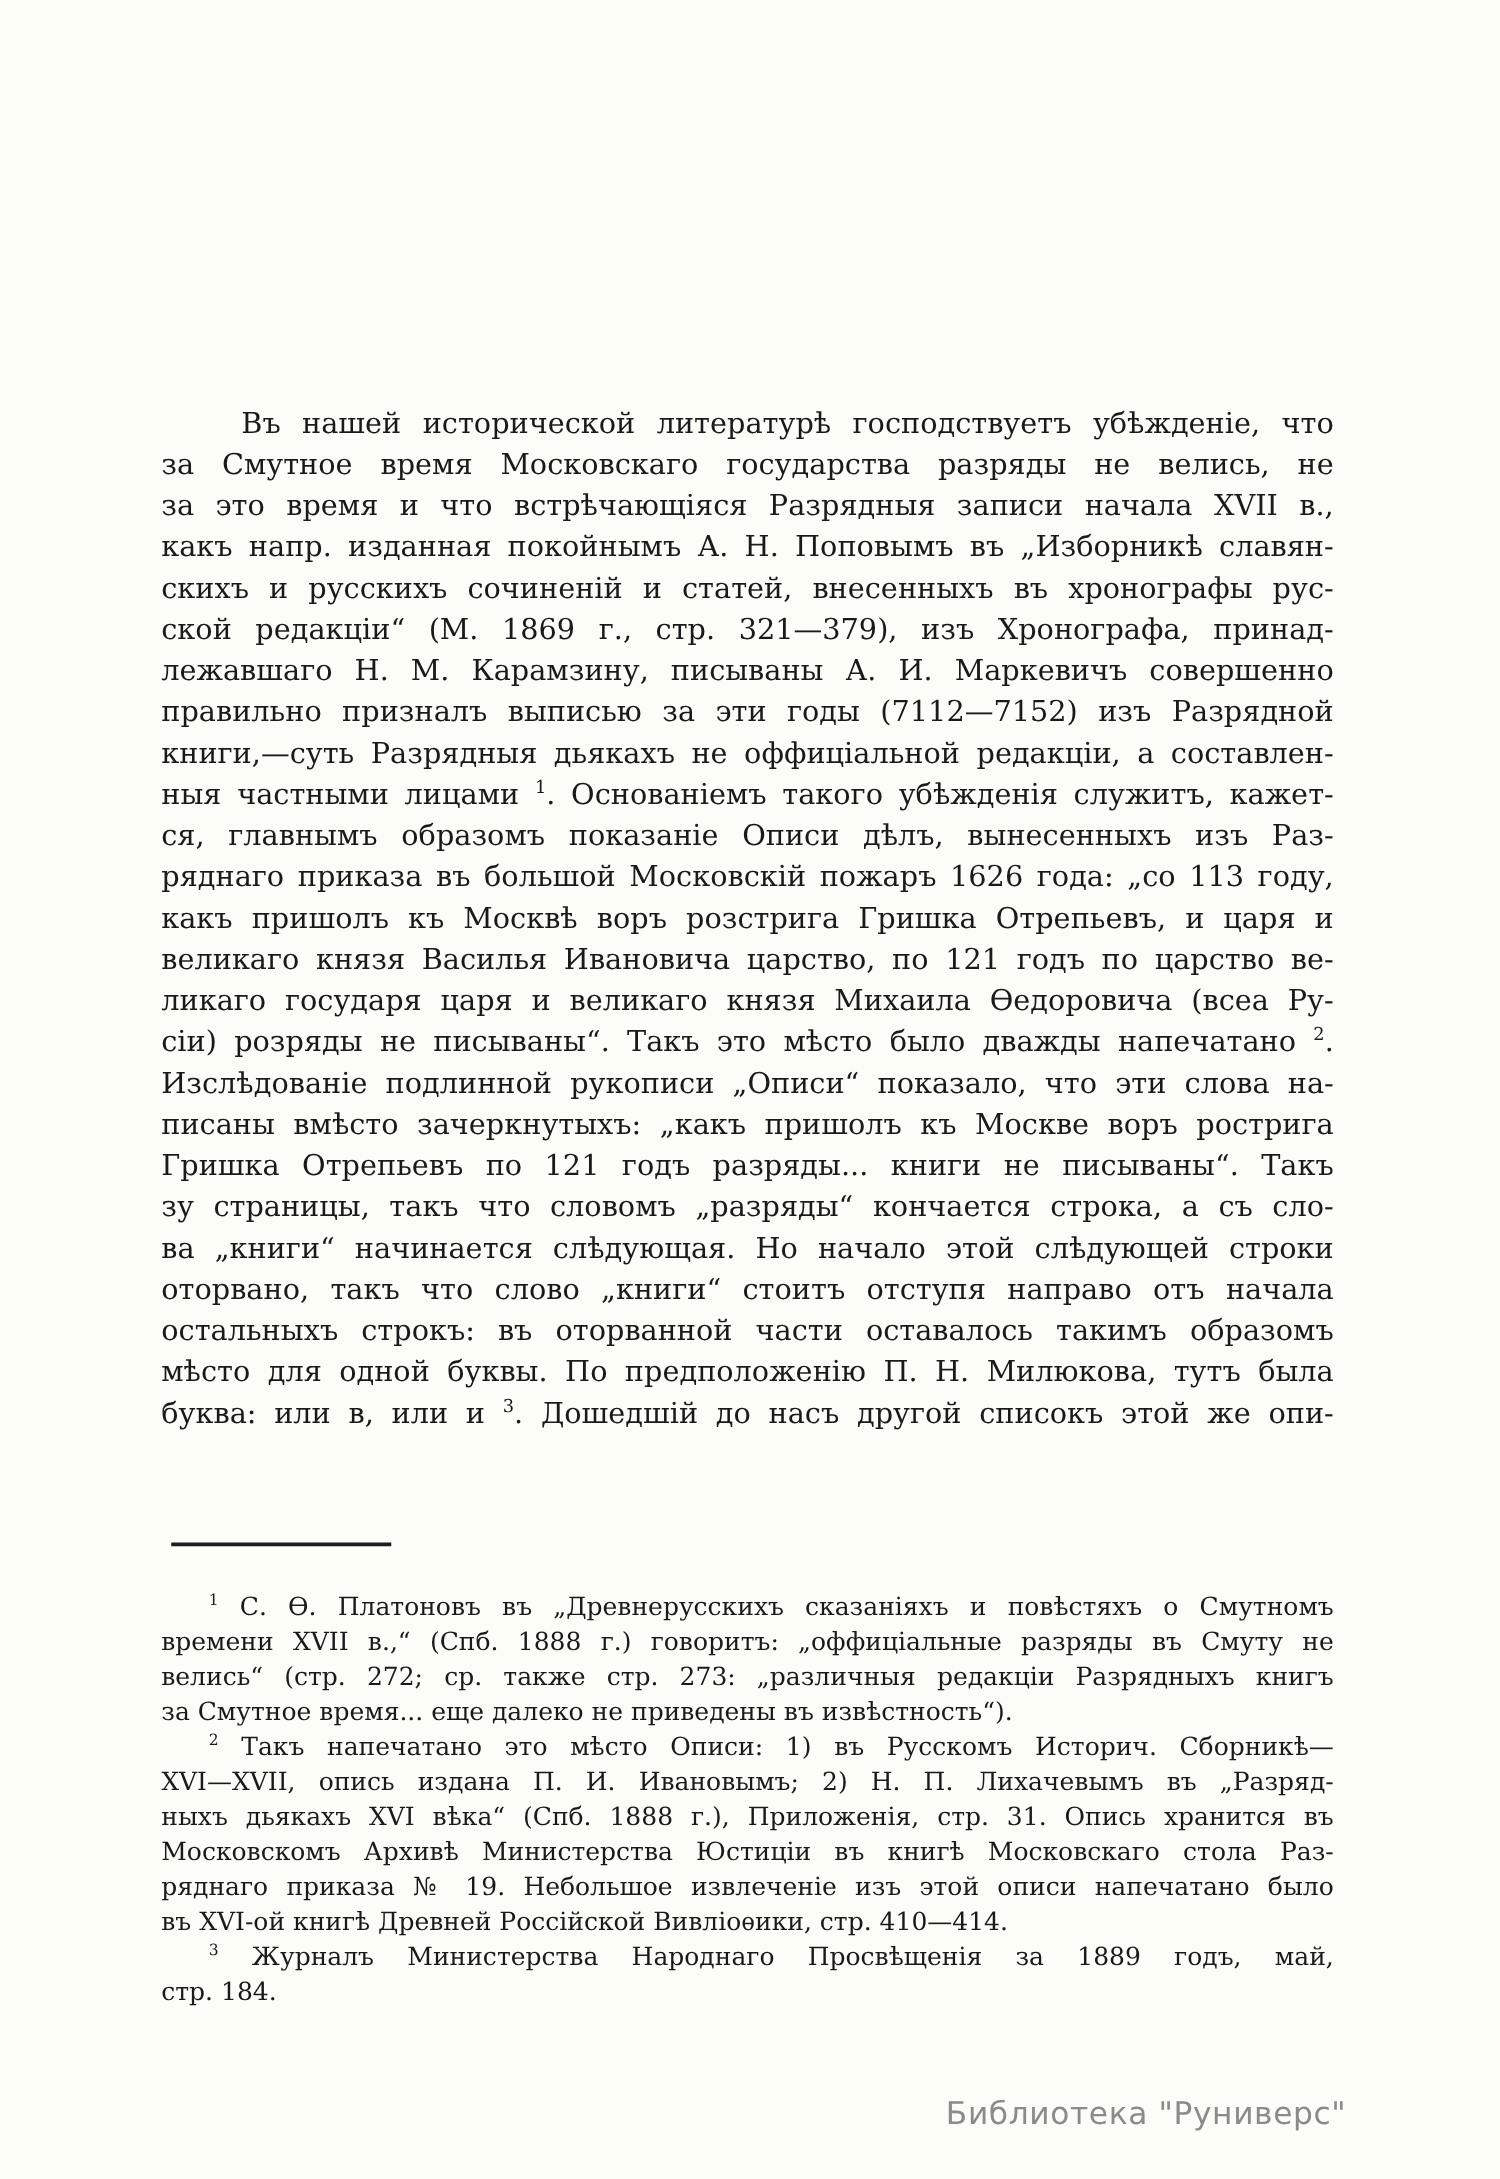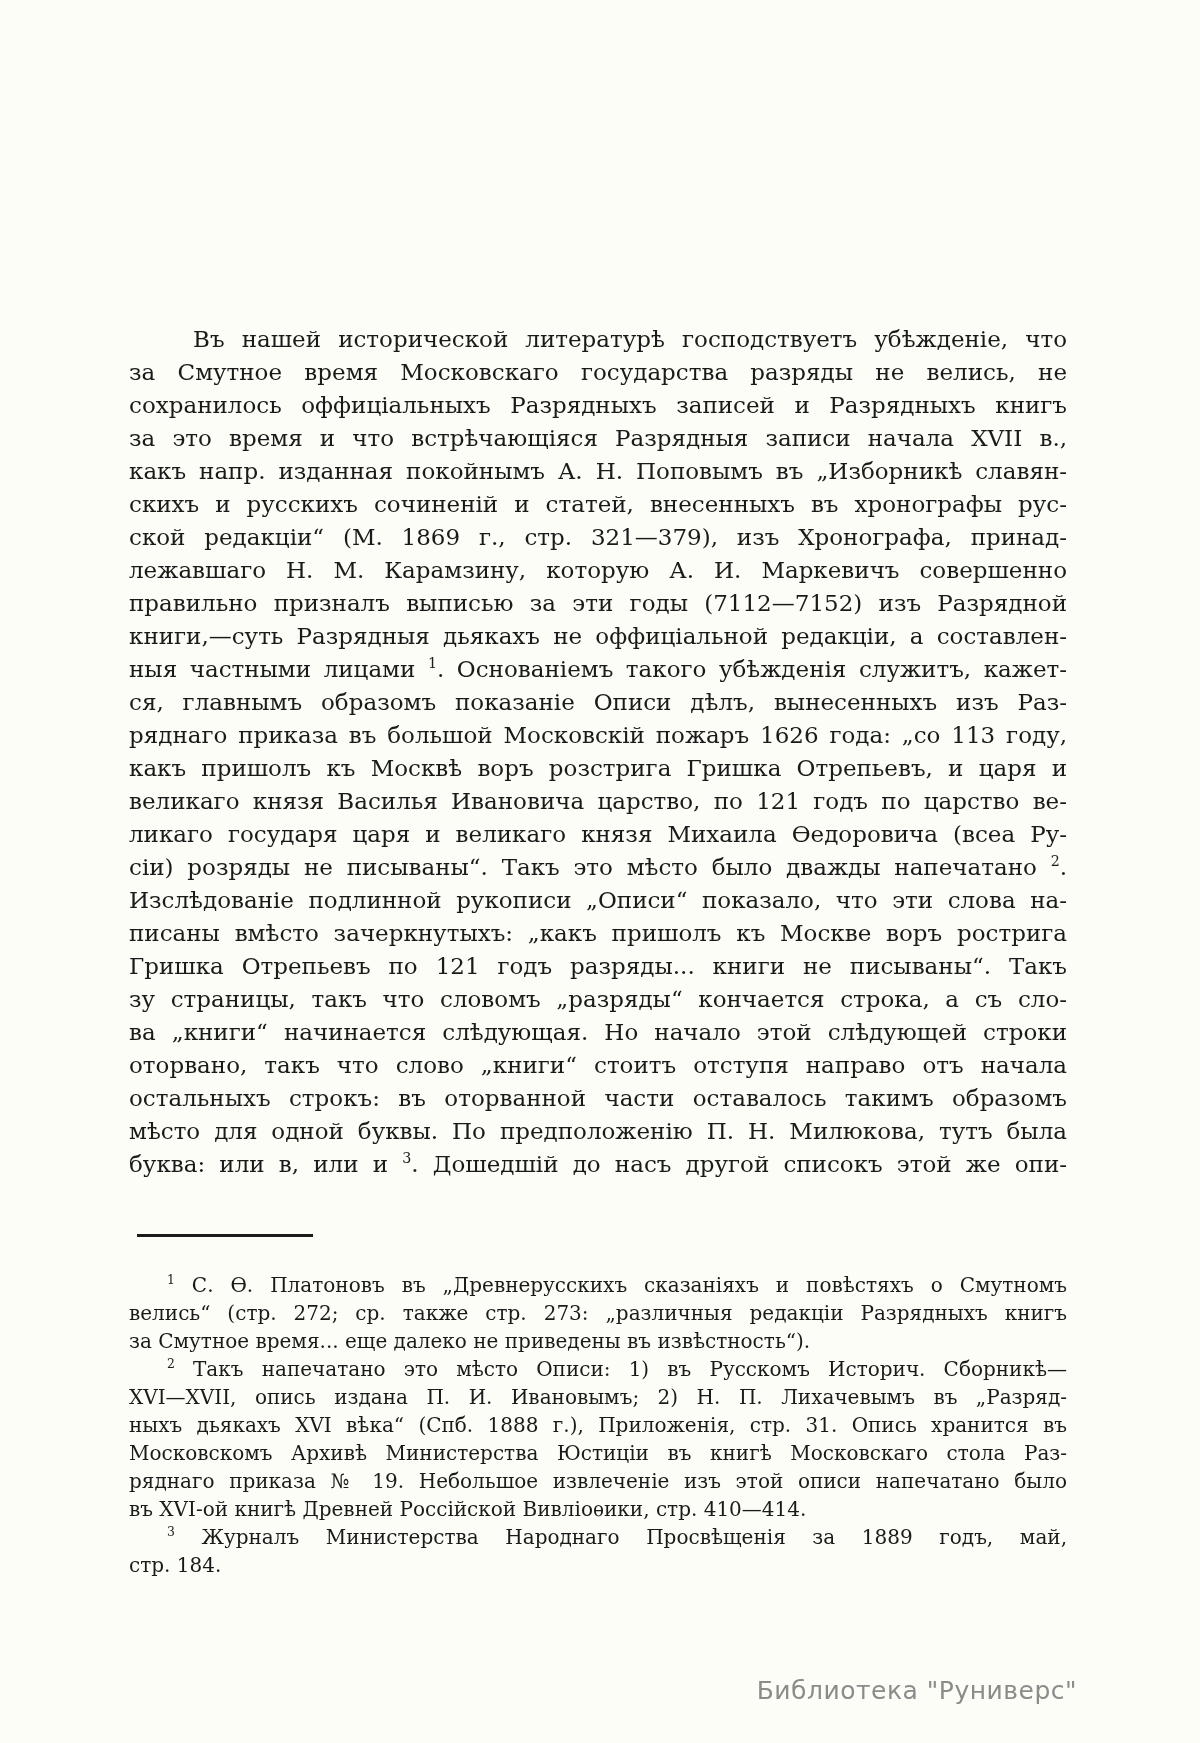--- a/index.html
+++ b/index.html
@@ -41,26 +41,25 @@
     letter-spacing: 0.5px;
   }
 </style>
 </head>
 <body>
 
 <div class="page">
   <div class="text-block" id="main-text">
       <div class="line j indent"><span>Въ нашей исторической литературѣ господствуетъ убѣжденіе, что</span></div>
       <div class="line j"><span>за Смутное время Московскаго государства разряды не велись, не</span></div>
-      <div class="line j"><span>сохранилось оффиціальныхъ Разрядныхъ записей и Разрядныхъ книгъ</span></div>
       <div class="line j"><span>за это время и что встрѣчающіяся Разрядныя записи начала XVII в.,</span></div>
       <div class="line j"><span>какъ напр. изданная покойнымъ А. Н. Поповымъ въ „Изборникѣ славян-</span></div>
       <div class="line j"><span>скихъ и русскихъ сочиненій и статей, внесенныхъ въ хронографы рус-</span></div>
       <div class="line j"><span>ской редакціи“ (М. 1869 г., стр. 321—379), изъ Хронографа, принад-</span></div>
-      <div class="line j"><span>лежавшаго Н. М. Карамзину, которую А. И. Маркевичъ совершенно</span></div>
+      <div class="line j"><span>лежавшаго Н. М. Карамзину, писываны А. И. Маркевичъ совершенно</span></div>
       <div class="line j"><span>правильно призналъ выписью за эти годы (7112—7152) изъ Разрядной</span></div>
       <div class="line j"><span>книги,—суть Разрядныя дьякахъ не оффиціальной редакціи, а составлен-</span></div>
       <div class="line j"><span>ныя частными лицами </span><sup>1</sup><span>. Основаніемъ такого убѣжденія служитъ, кажет-</span></div>
       <div class="line j"><span>ся, главнымъ образомъ показаніе Описи дѣлъ, вынесенныхъ изъ Раз-</span></div>
       <div class="line j"><span>ряднаго приказа въ большой Московскій пожаръ 1626 года: </span><span class="it">„со 113 году,</span></div>
       <div class="line j"><span>какъ пришолъ къ Москвѣ воръ розстрига Гришка Отрепьевъ, и царя и</span></div>
       <div class="line j"><span>великаго князя Василья Ивановича царство, </span><span class="it">по 121 годъ</span><span> по царство ве-</span></div>
       <div class="line j"><span>ликаго государя царя и великаго князя Михаила Ѳедоровича (всеа Ру-</span></div>
       <div class="line j"><span>сіи) </span><span class="it">розряды не писываны</span><span>“. Такъ это мѣсто было дважды напечатано </span><sup>2</sup><span>.</span></div>
       <div class="line j"><span>Изслѣдованіе подлинной рукописи „Описи“ показало, что эти слова на-</span></div>
@@ -69,20 +68,21 @@
       <div class="line j"><span>зу страницы, такъ что словомъ „разряды“ кончается строка, а съ сло-</span></div>
       <div class="line j"><span>ва „книги“ начинается слѣдующая. Но начало этой слѣдующей строки</span></div>
       <div class="line j"><span>оторвано, такъ что слово „книги“ стоитъ отступя направо отъ начала</span></div>
       <div class="line j"><span>остальныхъ строкъ: въ оторванной части оставалось такимъ образомъ</span></div>
       <div class="line j"><span>мѣсто для одной буквы. По предположенію П. Н. Милюкова, тутъ была</span></div>
       <div class="line j"><span>буква: или </span><span class="it">в</span><span>, или </span><span class="it">и</span><span> </span><sup>3</sup><span>. Дошедшій до насъ другой списокъ этой же опи-</span></div>
     </div>
   <div class="footnote-sep"></div>
   <div class="text-block" id="footnotes">
       <div class="line j indent"><sup>1</sup><span> С. Ѳ. Платоновъ въ „Древнерусскихъ сказаніяхъ и повѣстяхъ о Смутномъ</span></div>
+      <div class="line j"><span>времени XVII в.,“ (Спб. 1888 г.) говоритъ: „оффиціальные разряды въ Смуту не</span></div>
       <div class="line j"><span>велись“ (стр. 272; ср. также стр. 273: „различныя редакціи Разрядныхъ книгъ</span></div>
       <div class="line"><span>за Смутное время... еще далеко не приведены въ извѣстность“).</span></div>
       <div class="line j indent"><sup>2</sup><span> Такъ напечатано это мѣсто Описи: 1) въ Русскомъ Историч. Сборникѣ—</span></div>
       <div class="line j"><span>XVI—XVII, опись издана П. И. Ивановымъ; 2) Н. П. Лихачевымъ въ „Разряд-</span></div>
       <div class="line j"><span>ныхъ дьякахъ XVI вѣка“ (Спб. 1888 г.), Приложенія, стр. 31. Опись хранится въ</span></div>
       <div class="line j"><span>Московскомъ Архивѣ Министерства Юстиціи въ книгѣ Московскаго стола Раз-</span></div>
       <div class="line j"><span>ряднаго приказа № 19. Небольшое извлеченіе изъ этой описи напечатано было</span></div>
       <div class="line"><span>въ XVI-ой книгѣ Древней Россійской Вивліоѳики, стр. 410—414.</span></div>
       <div class="line j indent"><sup>3</sup><span> Журналъ Министерства Народнаго Просвѣщенія за 1889 годъ, май,</span></div>
       <div class="line"><span>стр. 184.</span></div>

